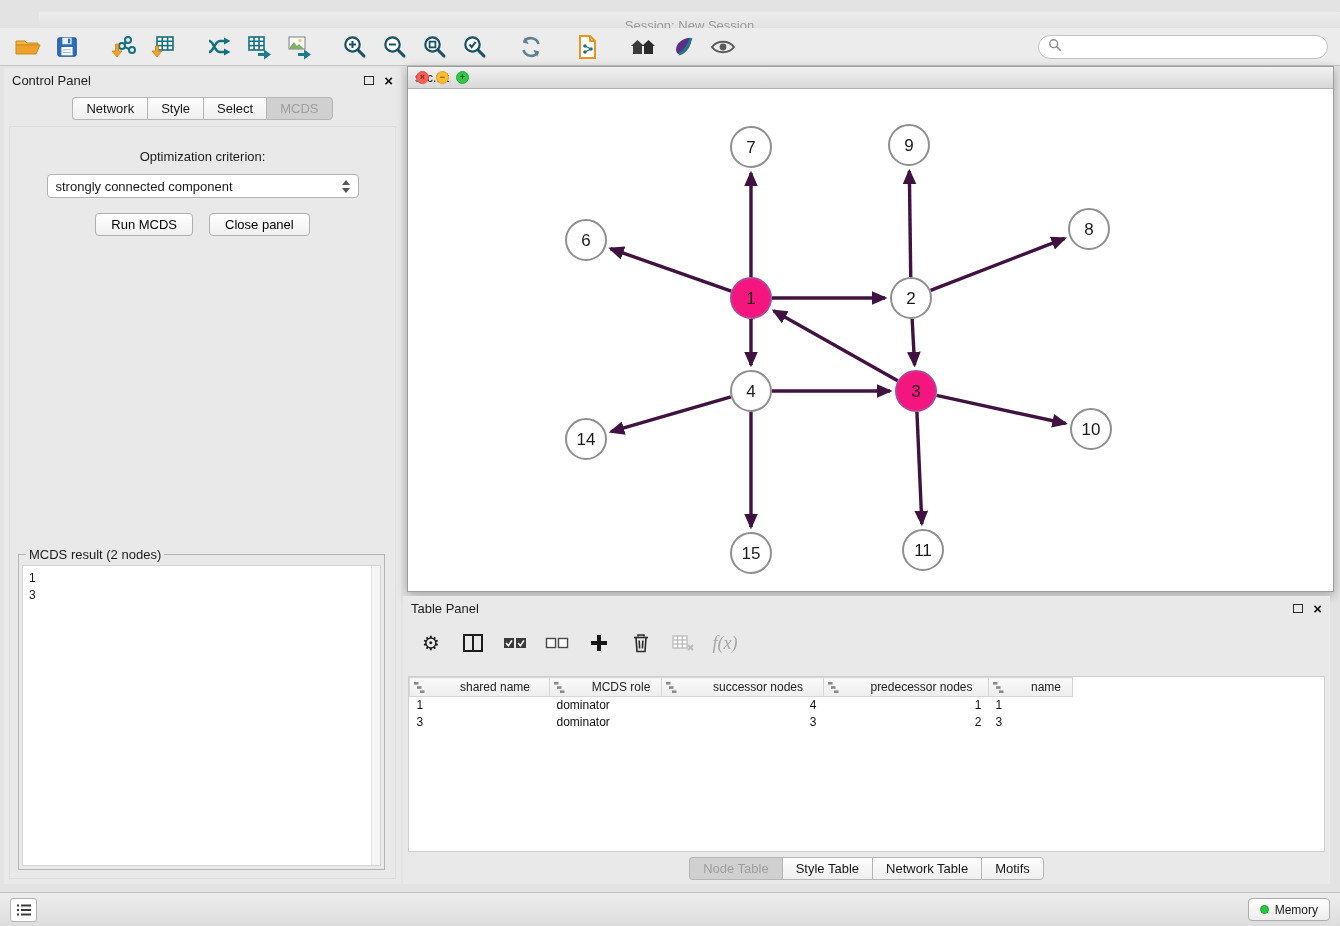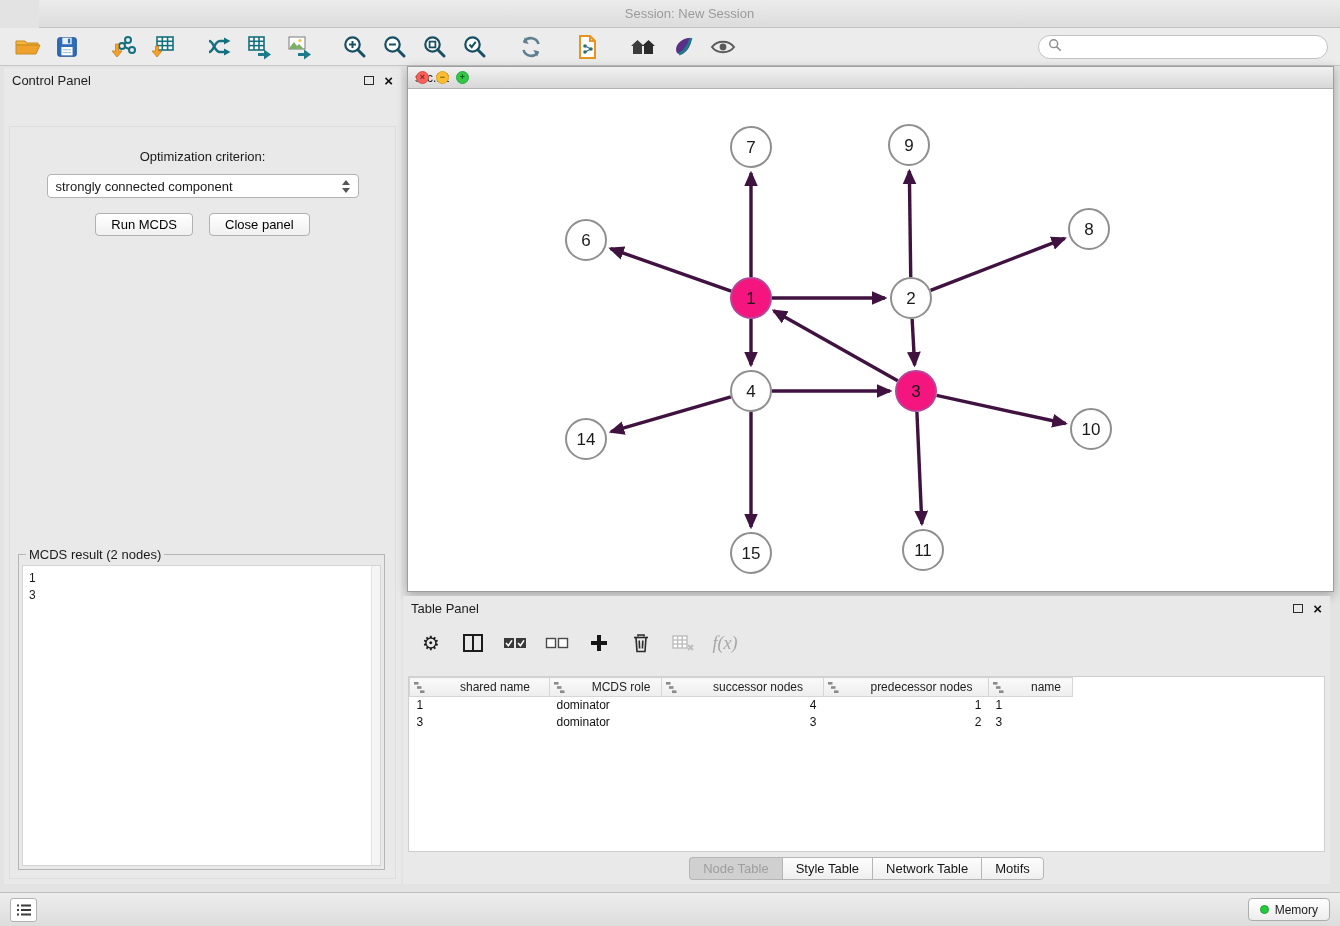--- a/index.html
+++ b/index.html
@@ -1,21 +1,21 @@
 <!DOCTYPE html>
 <html><head>
 <meta charset="utf-8">
 <style>
   * { margin:0; padding:0; box-sizing:border-box; }
   html,body { background:#cfcfcf; }
   body { font-family:"Liberation Sans","DejaVu Sans",sans-serif; color:#1a1a1a; }
   .app { position:relative; width:1340px; height:926px; background:#e3e3e3; overflow:hidden; }
 
   
-  .titlebar { position:absolute; top:0; left:0; right:0; height:28px;
+  .titlebar { position:absolute; top:12px; left:0; right:0; height:28px;
     background:linear-gradient(#ececec,#dcdcdc); border-bottom:1px solid #c2c2c2;
     display:flex; align-items:center; justify-content:center; font-size:13px; color:#9a9a9a;margin-left:39px; }
 
   
   .toolbar { position:absolute; top:28px; left:0; right:0; height:38px; background:#ececec;
     border-bottom:1px solid #c6c6c6; display:flex; align-items:center; padding:0 12px; }
   .tb-group { display:flex; align-items:center; gap:10px; margin-right:26px; }
   .tbi { width:30px; height:30px; display:flex; align-items:center; justify-content:center; cursor:default; }
   .search-box { margin-left:auto; width:290px; height:24px; background:#fff; border:1px solid #c2c2c2;
     border-radius:12px; display:flex; align-items:center; gap:5px; padding:0 9px; }
@@ -271,20 +271,26 @@
     </div>
   </div>
 
   <div class="control-panel">
     <div class="panel-header">
       <span>Control Panel</span>
       <span class="hdr-icons">
         <span class="float-icon"></span>
         <span class="close-icon">×</span>
       </span>
+    </div>
+    <div class="cp-tabs">
+      <span class="tab">Network</span>
+      <span class="tab">Style</span>
+      <span class="tab">Select</span>
+      <span class="tab last active">MCDS</span>
     </div>
     <div class="cp-body">
       <div class="opt-label">Optimization criterion:</div>
       <div class="dropdown">
         <span>strongly connected component</span>
         <span class="stepper">
             <span class="tri-up"></span>
             <span class="tri-down"></span>
           </span>
       </div>

